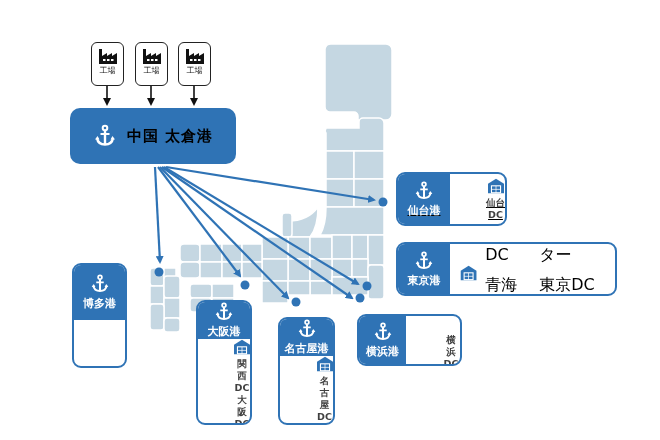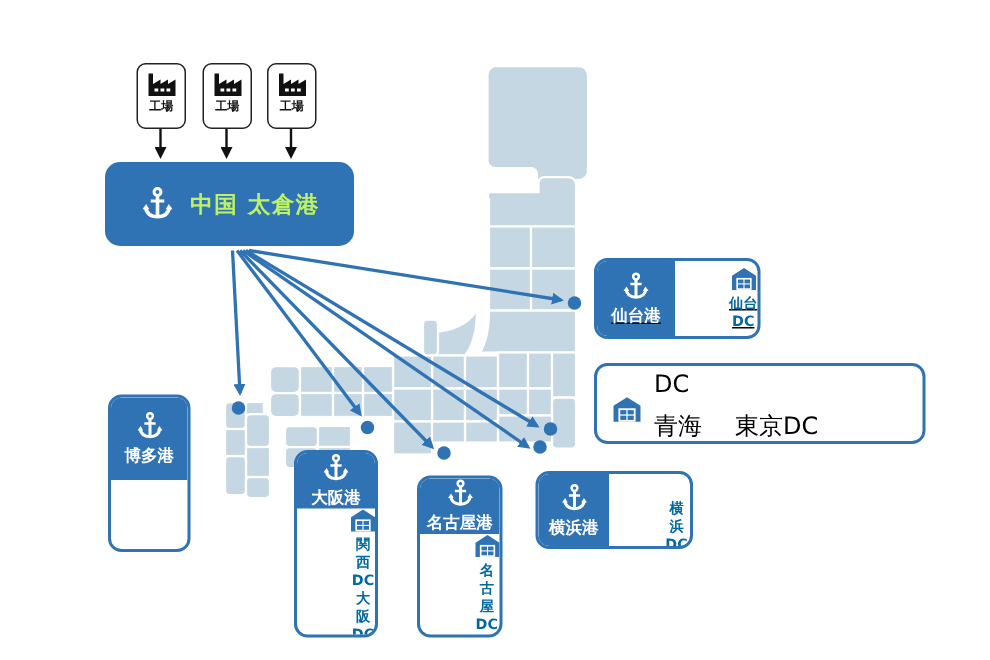--- a/index.html
+++ b/index.html
@@ -1,28 +1,28 @@
 <!DOCTYPE html>
 <html><head>
 <meta charset="utf-8">
 <style>
   html, body { margin:0; padding:0; }
   body { width:660px; height:440px; background:#ffffff; position:relative; overflow:hidden;
          font-family:"DejaVu Sans", sans-serif; }
   .factory { position:absolute; width:33px; height:44px; border:1.6px solid #222; border-radius:6px; background:#fff;
              box-sizing:border-box; display:flex; flex-direction:column; align-items:center; }
   .factory svg { margin-top:5px; }
-  .factory .lbl { font-size:8px; font-weight:bold; color:#111; margin-top:1px; }
+  .factory .lbl { font-size:8px; font-weight:normal; color:#111; margin-top:1px; }
   .hub { position:absolute; left:70px; top:108px; width:166px; height:56px; border-radius:10px; background:#2f73b5;
-         display:flex; align-items:center; justify-content:center; color:#bef264; }
+         display:flex; align-items:center; justify-content:center; color:#000000; }
   .hub .t { font-size:15px; font-weight:bold; margin-left:10px; letter-spacing:1px; }
   .card { position:absolute; border:2px solid #2f73b5; border-radius:9px; background:#fff; box-sizing:border-box; overflow:hidden; }
   .port { background:#2f73b5; color:#fff; display:flex; flex-direction:column; align-items:center; justify-content:center; }
   .port .pl { font-size:11px; font-weight:bold; margin-top:2px; }
-  .dc { display:flex; flex-direction:column; align-items:center; justify-content:center; color:#0369a1;margin-left:36px; }
+  .dc { display:flex; flex-direction:column; align-items:center; justify-content:center; color:#404040;margin-left:36px; }
   .dc .dl { font-size:9.5px; font-weight:bold; line-height:12px; text-align:center; }
   .h { display:flex; flex-direction:row; }
   .v { display:flex; flex-direction:column; }
   svg.map { position:absolute; left:0; top:0; }
 </style>
 </head>
 <body>
 
 <svg class="map" width="660" height="440">
   <defs>
@@ -171,20 +171,26 @@
   </div>
   <div class="dc" style="flex:1;">
     <svg width="18" height="16">
         <use href="#warehouse"></use>
       </svg>
     <span class="dl" style="margin-top:3px;">仙台DC</span>
   </div>
 </div>
 
 <div class="card h" style="left:396px;top:242px;width:221px;height:54px;">
+  <div class="port" style="width:52px;">
+    <svg width="20" height="20">
+        <use href="#anchor"></use>
+      </svg>
+    <span class="pl">東京港</span>
+  </div>
   <div class="h" style="flex:1;align-items:center;padding-left:10px;">
     <svg width="20" height="18" style="margin-top:8px">
         <use href="#warehouse"></use>
       </svg>
     <div style="display:grid;grid-template-columns:54px auto;row-gap:9px;margin-left:8px;">
       <span class="dl" style="text-align:left">関東DC</span>
       <span class="dl" style="text-align:left">三芳センター</span>
       <span class="dl" style="text-align:left">青海DC</span>
       <span class="dl" style="text-align:left">東京DC</span>
     </div>

